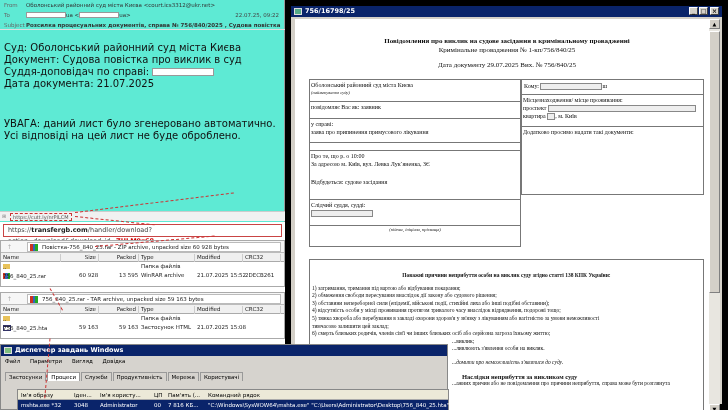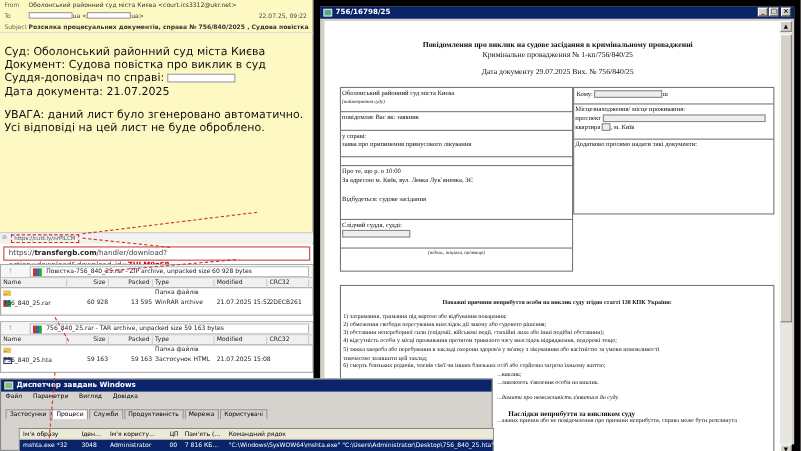--- a/index.html
+++ b/index.html
@@ -1,26 +1,26 @@
 <!DOCTYPE html>
 <html><head>
 <meta charset="utf-8">
 <style>
 *{box-sizing:border-box;margin:0;padding:0}
 html,body{width:728px;height:410px;overflow:hidden;background:#fff;font-family:"DejaVu Sans",sans-serif;position:relative}
 .abs{position:absolute}
 
-#email{left:0;top:0;width:285px;height:222px;background:#fef9c3;border-right:1px solid #999}
+#email{left:0;top:0;width:285px;height:222px;background:#5eead4;border-right:1px solid #999}
 .hdr-row{position:absolute;left:0;width:285px;height:10px;font-size:5.5px;color:#333;line-height:10px}
 .hdr-row .lbl{position:absolute;left:4px;color:#666}
 .hdr-row .val{position:absolute;left:26px}
 .hdr-row .date{position:absolute;right:6px;color:#444}
 .redbox{display:inline-block;width:40px;height:6px;border:1px solid #999;vertical-align:middle;background:#fff}
 #email-body{position:absolute;left:4px;top:42px;font-size:10px;line-height:12px;color:#111}
-#email-body .warn{margin-top:9px}
+#email-body .warn{margin-top:28px}
 #att-box{position:absolute;left:5px;top:162px;width:262px;height:55px;border-radius:4px;background:#f4f7fb}
 #att-save{position:absolute;left:6px;top:3px;font-size:6.5px;color:#2a69c9}
 #att-row{position:absolute;left:0;top:19px;width:262px;height:27px;background:#fff;border-bottom:1px solid #e4e4e4}
 #att-name{position:absolute;left:6px;top:8px;font-size:6.5px;color:#333}
 #att-size{position:absolute;left:190px;top:8px;font-size:6px;color:#aaa}
 #att-dl{position:absolute;left:228px;top:8px;font-size:5.5px;color:#333}
 #status-url{position:absolute;left:0;top:211px;width:285px;height:10px;background:#f1f1f1;border-top:1px solid #ccc;font-size:5px;color:#555;line-height:9px}
 #status-url .u{position:absolute;left:10px;top:1px;border:1px dashed #c33;padding:0 2px;line-height:6px}
 #url-box{position:absolute;left:3px;top:224px;width:279px;height:13px;border:1px solid #c94444;font-size:6.5px;line-height:11px;padding-left:4px;color:#444;background:#fff}
 #url-box b{color:#222}

